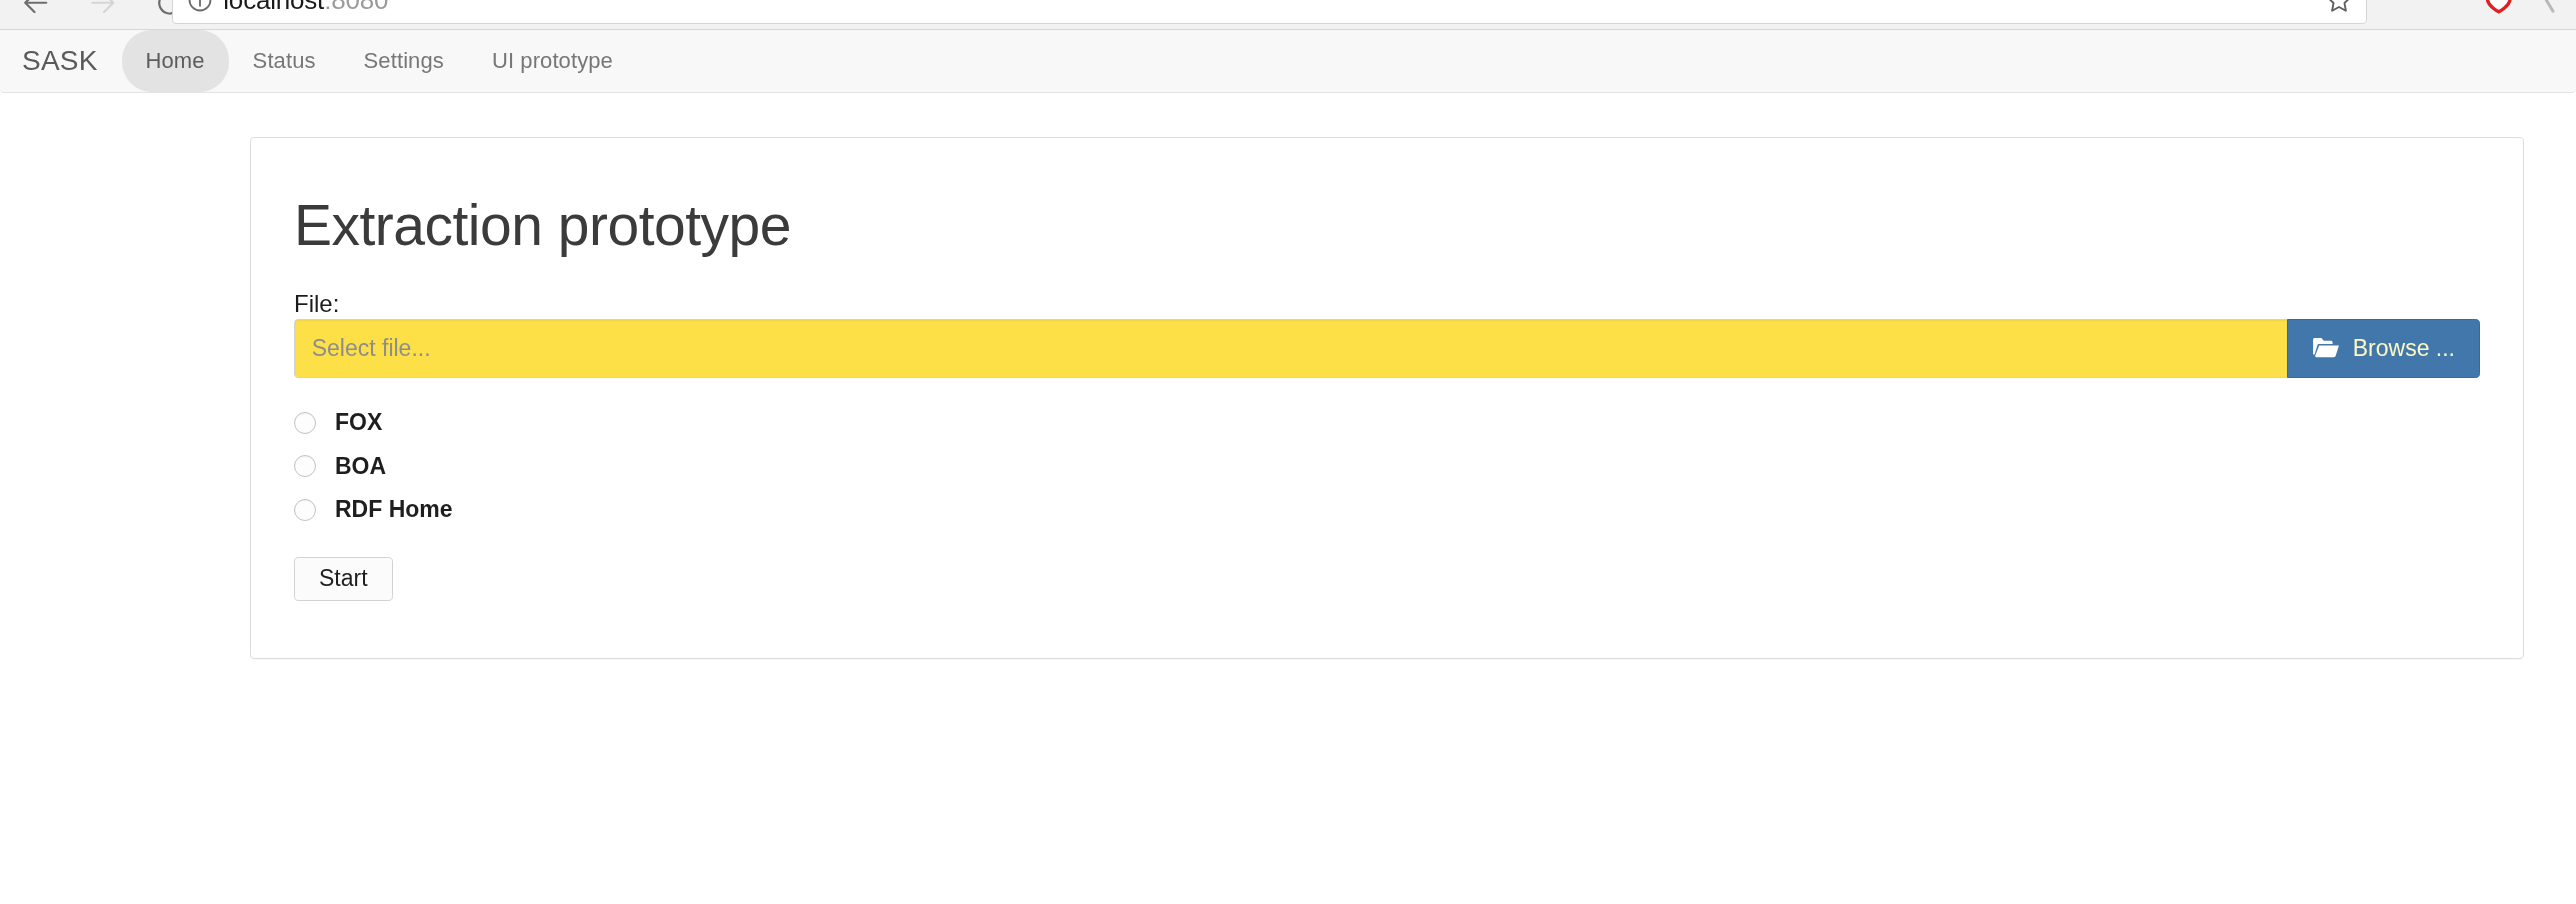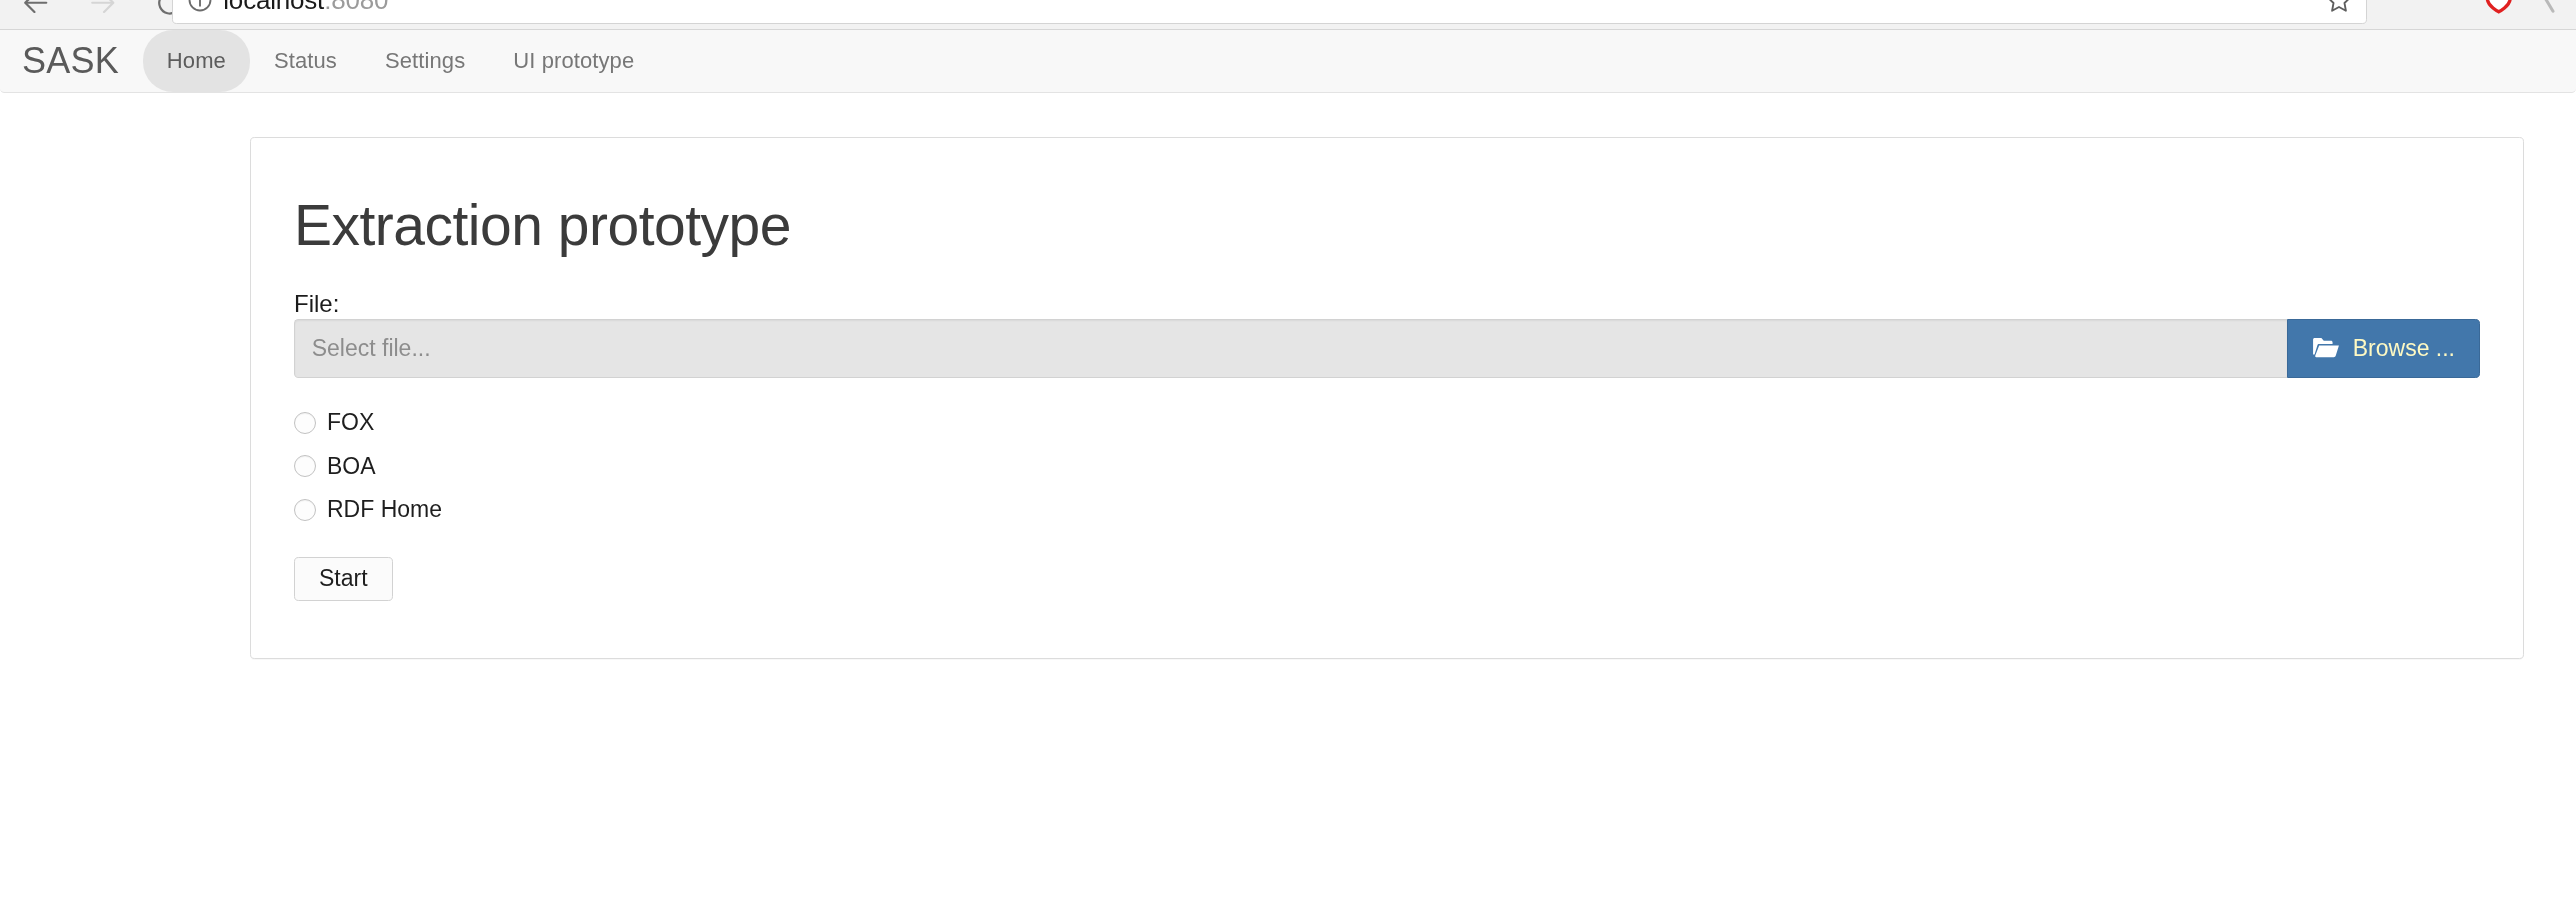--- a/index.html
+++ b/index.html
@@ -72,21 +72,21 @@
     background: #f8f8f8;
     border-bottom: 0.9px solid #e3e3e3;
     border-bottom-left-radius: 4.6px;
     border-bottom-right-radius: 4.6px;
     display: flex;
     align-items: stretch;
   }
   .nav-brand {
     display: flex; align-items: center;
     padding: 0 24px 0 22px;
-    font-size: 36px;
+    font-size: 28px;
     color: #5a5a5a;
     letter-spacing: 0.2px;
     text-decoration: none;
   }
   .nav-item {
     display: flex; align-items: center;
     padding: 0 24px;
     font-size: 22px;
     color: #777777;
     text-decoration: none;
@@ -169,21 +169,21 @@
     align-items: stretch;
     margin-bottom: 31.5px;
   }
   .file-input {
     flex: 1 1 auto;
     height: 59px;
     border: 0.9px solid #d2d2d2;
     border-right: none;
     border-top-left-radius: 4.6px;
     border-bottom-left-radius: 4.6px;
-    background: #e5e5e5;
+    background: #fde047;
     font-family: "Liberation Sans", sans-serif;
     font-size: 23px;
     color: #2b2b2b;
     padding: 0 16.7px;
     outline: none;
     box-shadow: inset 0 0.9px 1.9px rgba(0,0,0,0.06);
   }
   .file-input::placeholder { color: #8d8d8d; }
 
   .browse-btn {
@@ -199,23 +199,24 @@
     font-family: "Liberation Sans", sans-serif;
     font-size: 23px;
     cursor: pointer;
     white-space: nowrap;
   }
   .browse-btn svg { display:block; flex:0 0 auto; }
 
   
   .radio-row {
     display: flex; align-items: center;
-    gap: 11px;
+    gap: 19px;
     margin-bottom: 16.7px;
     cursor: pointer;
+    font-weight: bold;
   }
   .radio-dot {
     width: 22px; height: 22px;
     border-radius: 50%;
     border: 0.9px solid #c2c2c2;
     background: #fdfdfd;
     box-shadow: inset 0 0.9px 0.9px rgba(0,0,0,0.05);
     flex: 0 0 auto;
   }
   .radio-label {

